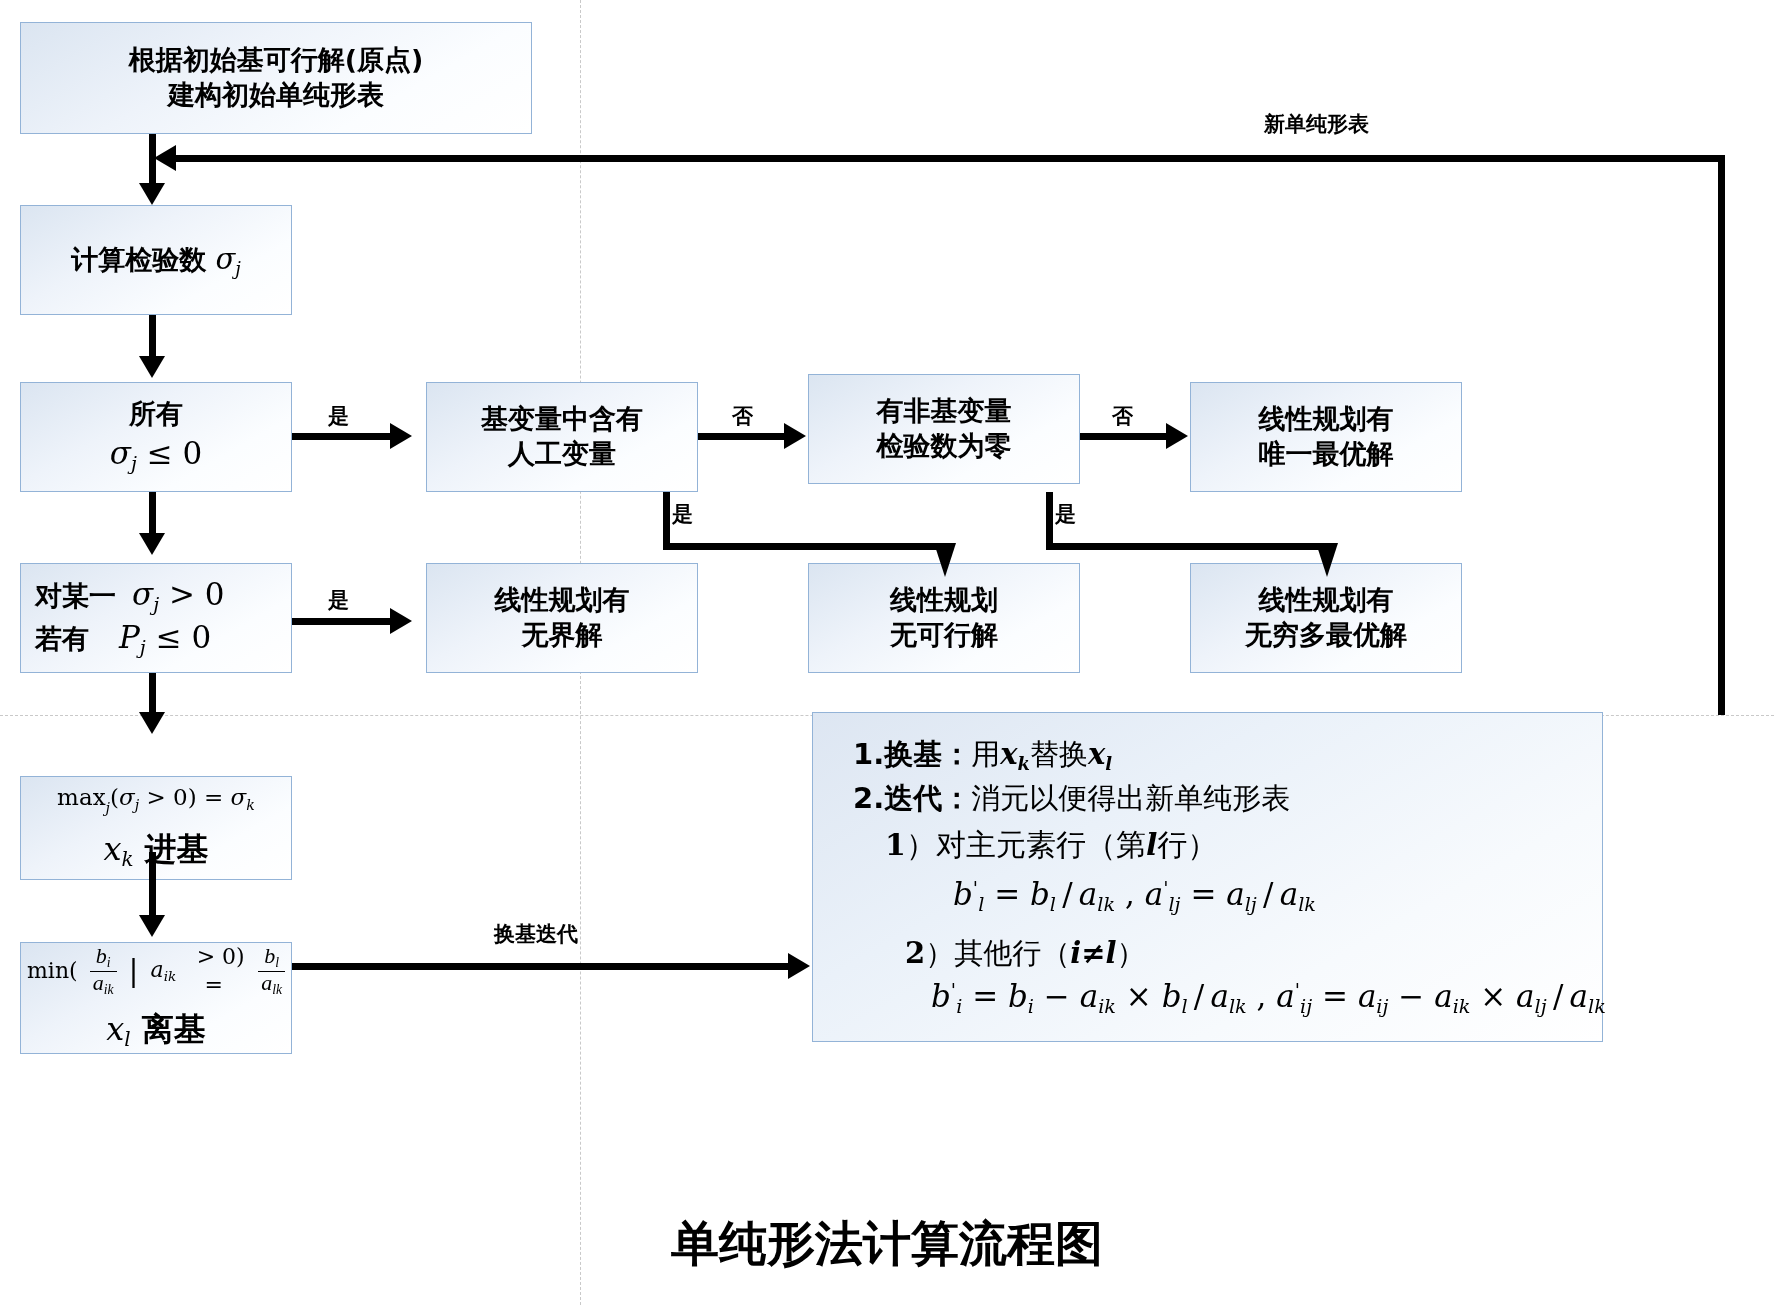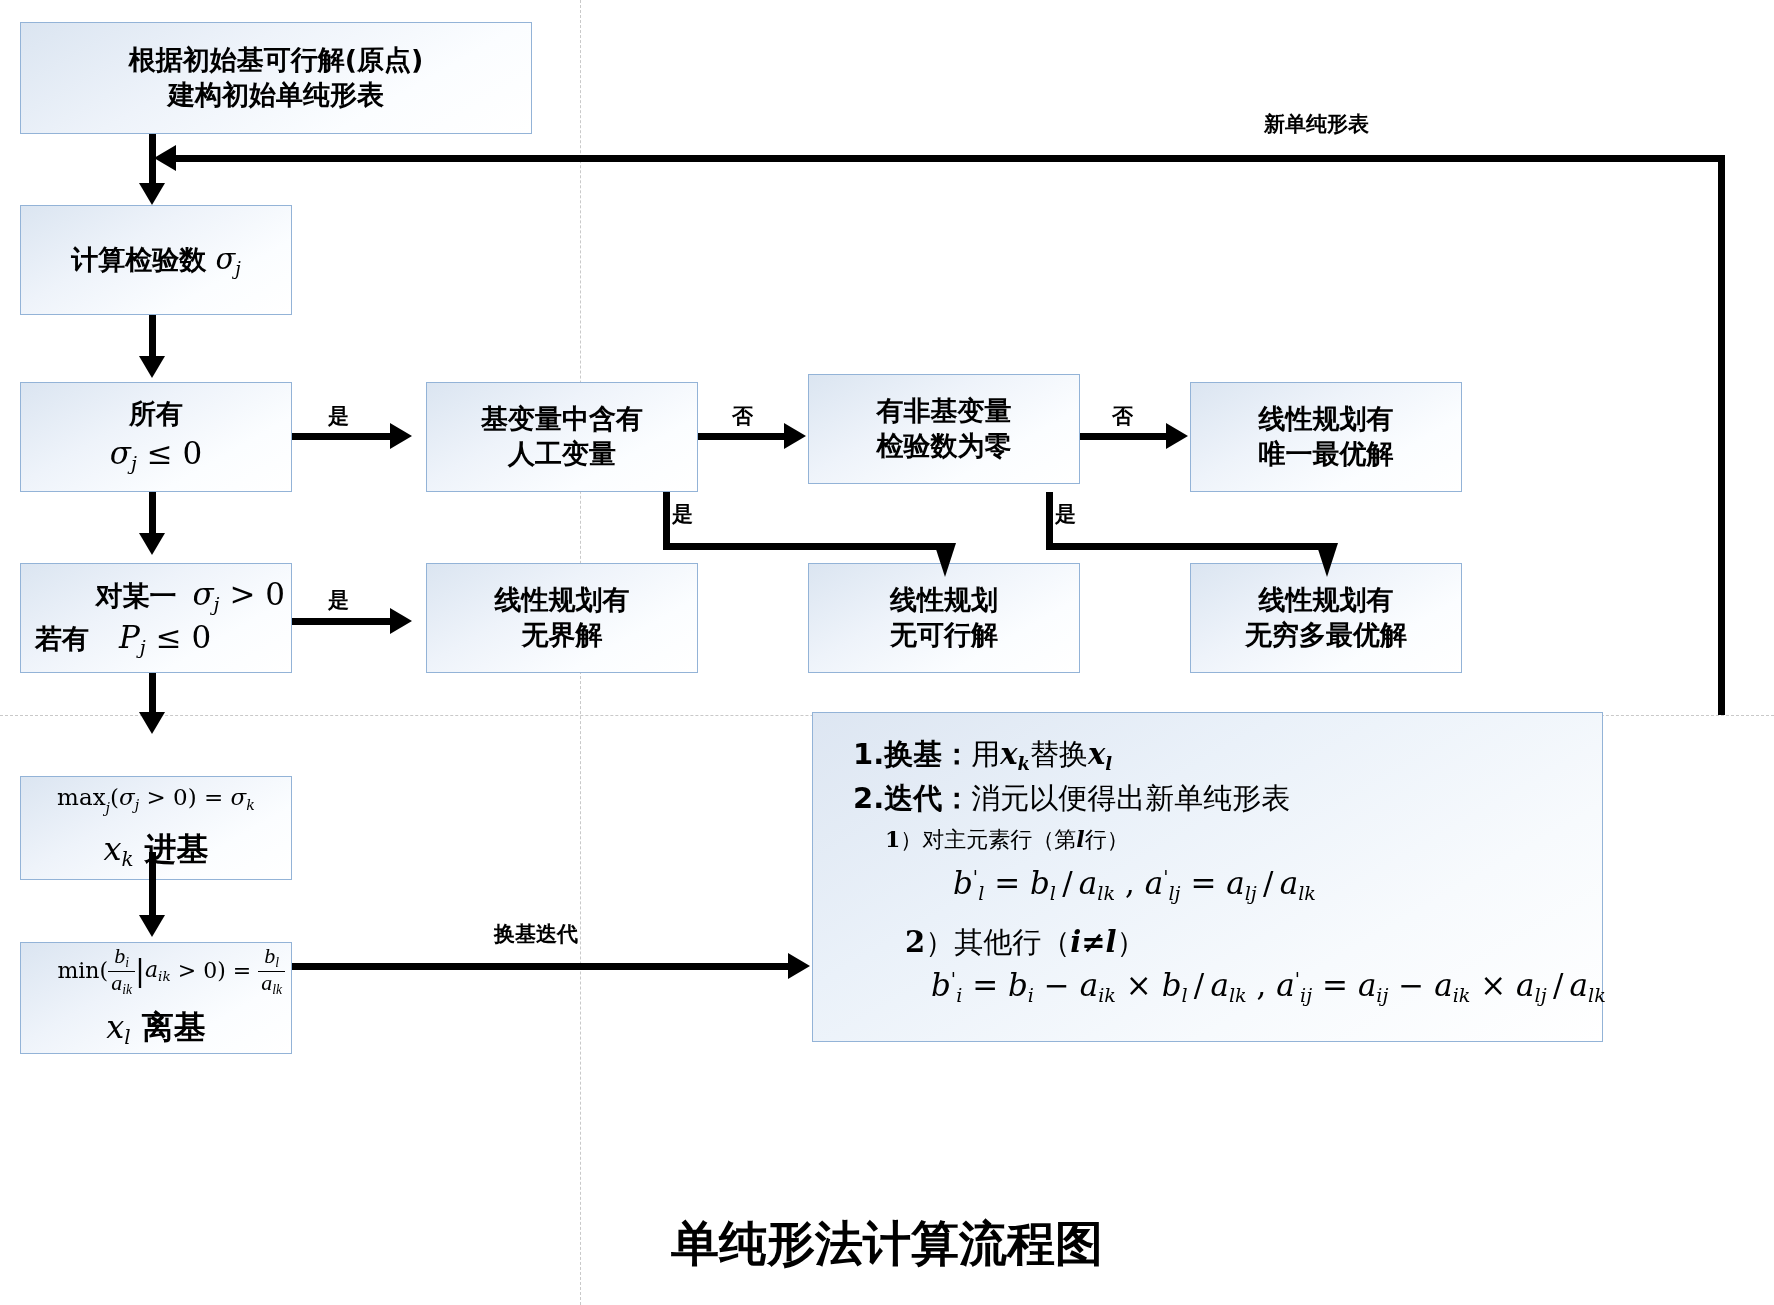--- a/index.html
+++ b/index.html
@@ -49,21 +49,21 @@
   .elabel{position:absolute;font-size:21px;font-weight:700;color:#000;
           font-family:Liberation Serif, serif;white-space:nowrap;}
 
   
   #panel{position:absolute;box-sizing:border-box;border:1px solid #93b3d7;
          background:linear-gradient(150deg,#dde6f2 0%,#eaf1f9 35%,#f7fafd 70%,#ffffff 100%);
          padding:22px 0 10px 0;}
   .pline{color:#000;white-space:nowrap;}
   .p1{font-size:29px;font-weight:700;margin:0 0 4px 40px;}
   .p2{font-size:29px;font-weight:700;margin:0 0 6px 40px;}
-  .p3{font-size:22px;font-weight:700;margin:0 0 2px 72px;}
+  .p3{font-size:30px;font-weight:700;margin:0 0 2px 72px;}
   .pf{font-size:31px;margin:10px 0 6px 140px;}
   .pf2{font-size:31px;margin:4px 0 0 118px;}
   .p4{font-size:29px;font-weight:700;margin:18px 0 2px 92px;}
 
   #title{position:absolute;left:0;right:0;text-align:center;font-size:48px;
          font-weight:700;color:#000;font-family:Liberation Mono, monospace;}
 </style>
 </head>
 <body>
 
@@ -108,21 +108,21 @@
 
   <div class="box" style="left:1190px;top:382px;width:272px;height:110px;">
     <div class="inner">
       <div class="cn t28">线性规划有</div>
       <div class="cn t28">唯一最优解</div>
     </div>
   </div>
 
   <div class="box" style="left:20px;top:563px;width:272px;height:110px;">
     <div class="inner" style="padding-left:14px;">
-      <div style="display:flex;align-items:center;justify-content:flex-end;">
+      <div style="display:flex;align-items:center;justify-content:flex-start;">
         <span class="cn t28">对某一</span>
         <span class="math" style="font-size:31px;margin-left:16px;">σ<span class="sub">j</span> <span class="mathu">&gt; 0</span></span>
       </div>
       <div style="display:flex;align-items:center;justify-content:flex-start;">
         <span class="cn t28">若有</span>
         <span class="math" style="font-size:31px;margin-left:30px;">P<span class="sub">j</span> <span class="mathu">≤ 0</span></span>
       </div>
     </div>
   </div>
 
@@ -153,21 +153,21 @@
         max<span class="sub" style="vertical-align:-0.55em;">j</span><span class="mathu">(</span><span class="math">σ</span><span class="sub">j</span> <span class="mathu">&gt; 0) = </span><span class="math">σ</span><span class="sub">k</span>
       </div>
       <div style="font-size:32px;margin-top:12px;">
         <span class="math">x<span class="sub">k</span></span> <span class="cn">进基</span>
       </div>
     </div>
   </div>
 
   <div class="box" style="left:20px;top:942px;width:272px;height:112px;">
     <div class="inner">
-      <div class="mathu" style="font-size:22px;display:flex;align-items:center;justify-content:flex-end;">
+      <div class="mathu" style="font-size:22px;display:flex;align-items:center;justify-content:space-between;gap:12px;">
         <span>min(</span>
         <span class="frac">
             <span class="num">b<span class="sub">i</span></span>
             <span>a<span class="sub">ik</span></span>
           </span>
         <span style="font-size:1.35em;">|</span>
         <span class="math">a<span class="sub">ik</span></span>
           <span>&nbsp;&gt; 0) =&nbsp;</span>
         <span class="frac">
             <span class="num">b<span class="sub">l</span></span>

